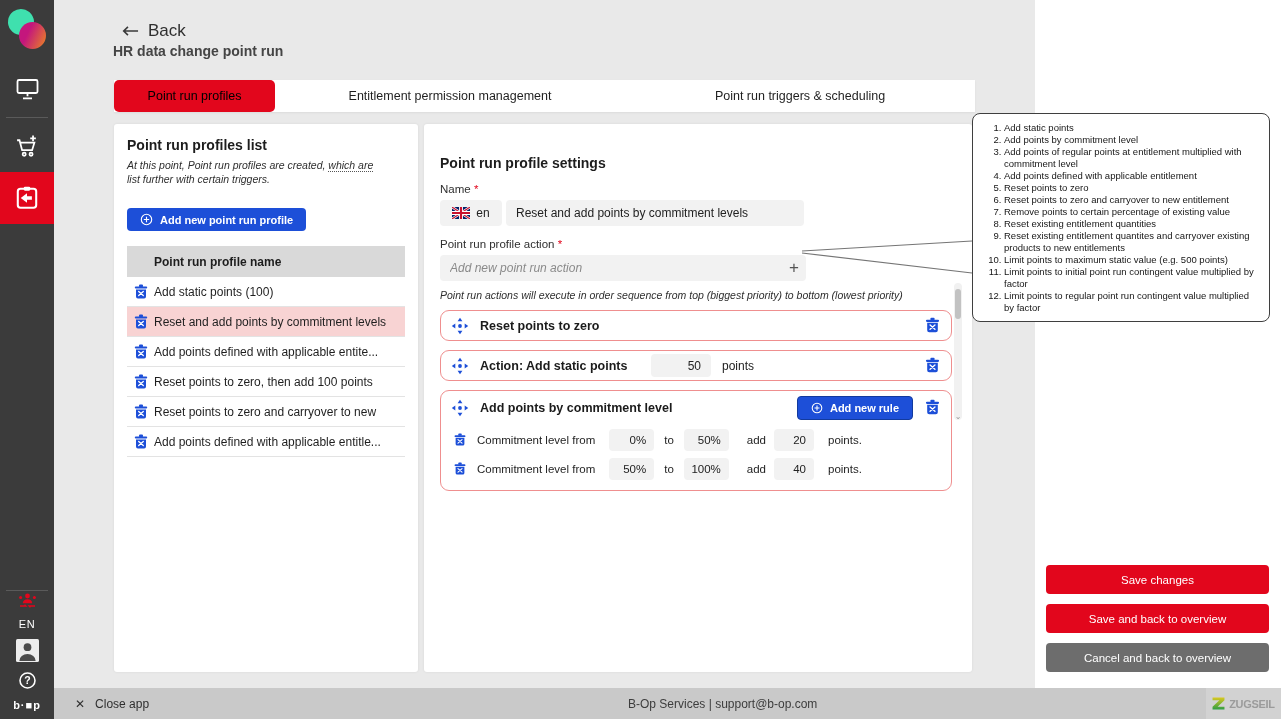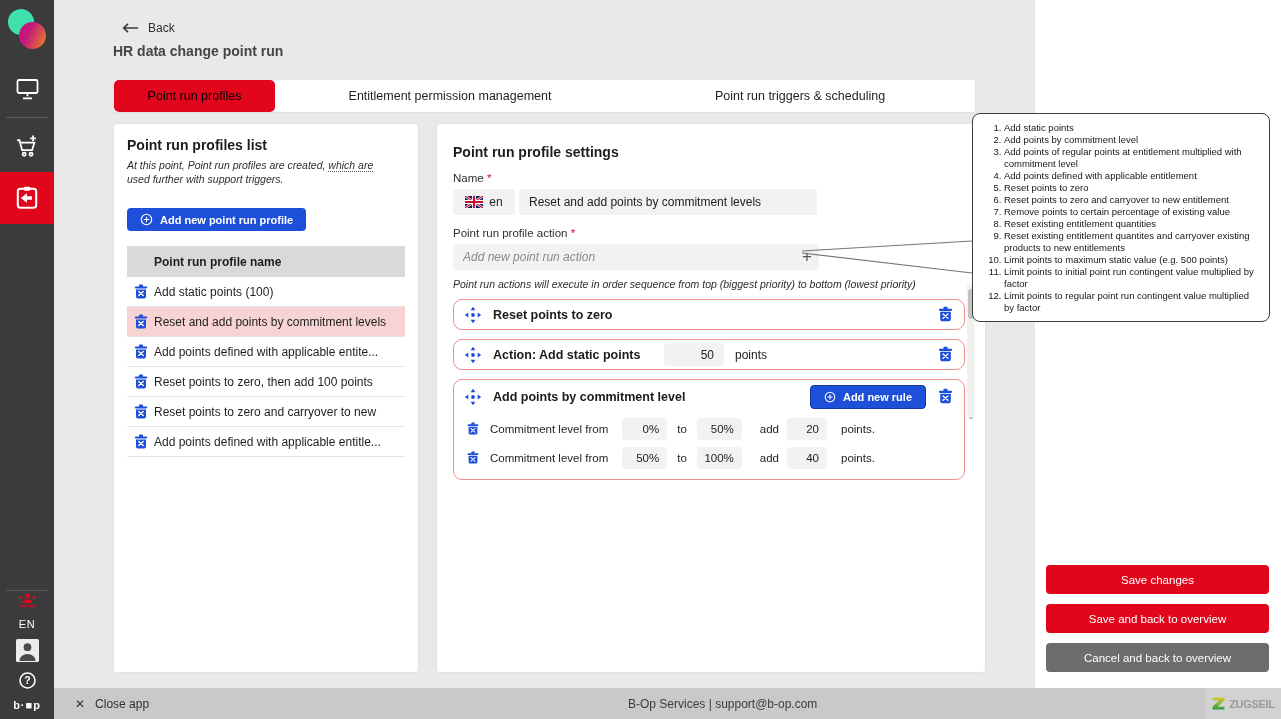--- a/index.html
+++ b/index.html
@@ -19,21 +19,21 @@
   .navi{width:54px;height:52px;display:flex;align-items:center;justify-content:center;cursor:pointer}
   .navi.active{background:var(--brand-red)}
   .sdiv{width:42px;height:1px;background:#5a5a5a;margin:2px 0}
   .sb-spacer{flex:1}
   .sb-bottom{display:flex;flex-direction:column;align-items:center;gap:9px;margin-bottom:8px}
   .lang{color:#fff;font-size:11px;letter-spacing:.5px}
   .bop{color:#fff;font-weight:bold;font-size:11px;letter-spacing:1px}
 
   
   .back{position:absolute;left:122px;top:21px;display:flex;align-items:center;gap:9px;cursor:pointer;z-index:3}
-  .back span{font-size:12px;color:#2f2f2f}
+  .back span{font-size:17px;color:#2f2f2f}
   .page-title{position:absolute;left:113px;top:43px;font-size:14px;color:#454545;z-index:3}
 
   
   .tabs{position:absolute;left:114px;top:80px;width:861px;height:32px;background:#fff;display:flex;z-index:3;box-shadow:0 1px 2px rgba(0,0,0,.06)}
   .tab{flex:1;display:flex;align-items:center;justify-content:center;font-size:12.5px;color:#1f1f1f;cursor:pointer}
   .tab.active{flex:0 0 161px;background:var(--brand-red);color:#000000;border-radius:5px}
 
   
   .panel{position:absolute;background:#fff;border-radius:3px;box-shadow:0 0 3px rgba(0,0,0,.07)}
   .panel h2{font-size:14px;color:#1d1d1d}
@@ -43,21 +43,21 @@
   .btn-blue{display:inline-flex;align-items:center;gap:7px;height:23px;padding:0 13px;background:var(--accent-blue);color:#fff;font-size:11px;border:none;border-radius:4px;cursor:pointer;font-weight:bold}
   .add-profile{margin-top:22px}
   .ptable{margin-top:15px;width:278px}
   .phead{height:31px;background:#d9d9d9;display:flex;align-items:center;font-weight:bold;font-size:12px;color:#1d1d1d}
   .icol{width:27px;display:flex;justify-content:center;flex:0 0 27px}
   .prow{height:30px;display:flex;align-items:center;border-bottom:1px solid #e3e3e3;font-size:12px;color:#1f1f1f;cursor:pointer}
   .prow.selected{background:var(--selected-row)}
   .ptext{white-space:nowrap;overflow:hidden;text-overflow:ellipsis;padding-right:4px}
   .trash{color:var(--accent-blue);display:inline-flex;cursor:pointer}
 
-  .settings{left:437px;top:124px;width:548px;height:548px;padding:20px 16px}
+  .settings{left:424px;top:124px;width:548px;height:548px;padding:31px 16px}
   .flabel{font-size:11.5px;color:#2f2f2f;margin-top:12px}
   .settings h2{margin-bottom:12px}
   .req{color:var(--brand-red)}
   .name-row{display:flex;gap:4px;margin-top:5px}
   .lang-box{width:62px;height:26px;background:#f2f2f2;border-radius:4px;display:flex;align-items:center;justify-content:center;gap:6px;font-size:12px;color:#222;cursor:pointer}
   .inp{background:#f2f2f2;border:none;border-radius:4px;font-size:12px;color:#222;height:26px;padding:0 10px}
   .name-inp{width:298px}
   .action-wrap{position:relative;width:366px;margin-top:5px}
   .action-inp{width:100%;padding-right:28px}
   .action-inp::placeholder{font-style:italic;color:#8a8a8a}
@@ -199,21 +199,21 @@
   <h1 class="page-title">HR data change point run</h1>
 
   <nav class="tabs">
     <div class="tab active">Point run profiles</div>
     <div class="tab">Entitlement permission management</div>
     <div class="tab">Point run triggers &amp; scheduling</div>
   </nav>
 
   <section class="panel profiles">
     <h2>Point run profiles list</h2>
-    <p class="desc"><span>At this point, Point run profiles are created, </span><span class="mark">which are</span><span> used further with support triggers.</span></p>
+    <p class="desc"><span>At this point, Point run profiles are created, </span><span class="mark">which are</span><span> list further with certain triggers.</span></p>
     <button class="btn-blue add-profile">
       <svg width="13" height="13">
           <use href="#i-pluscircle"></use>
         </svg>
       <span>Add new point run profile</span>
     </button>
     <div class="ptable">
       <div class="phead">
         <span class="icol"></span>
         <span>Point run profile name</span>

